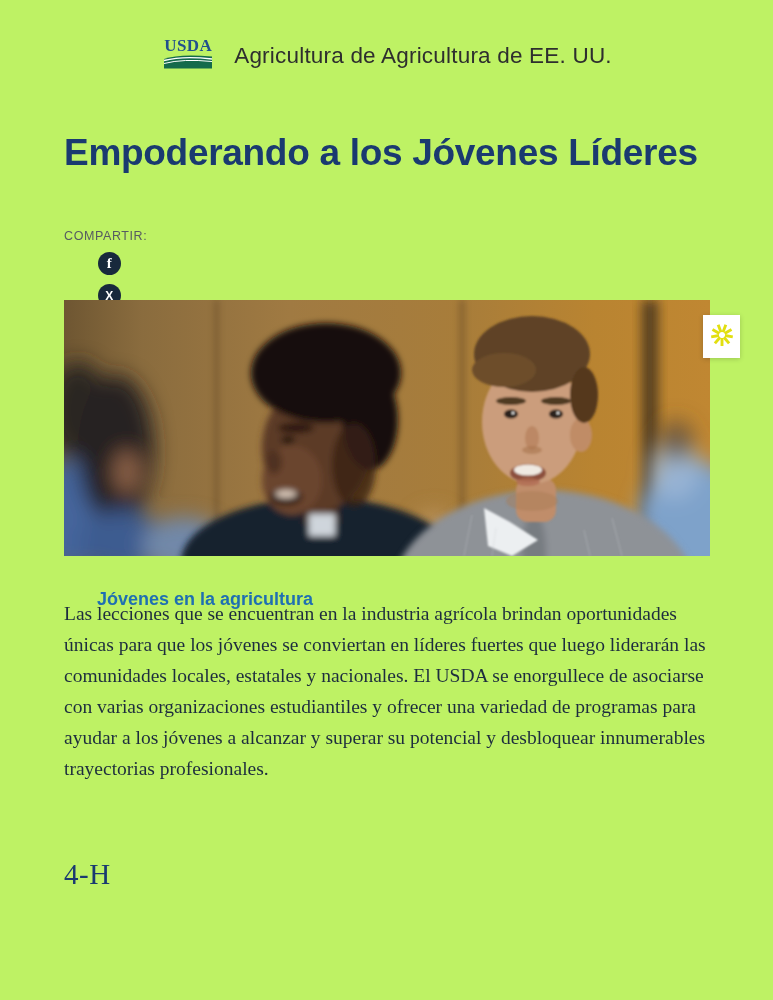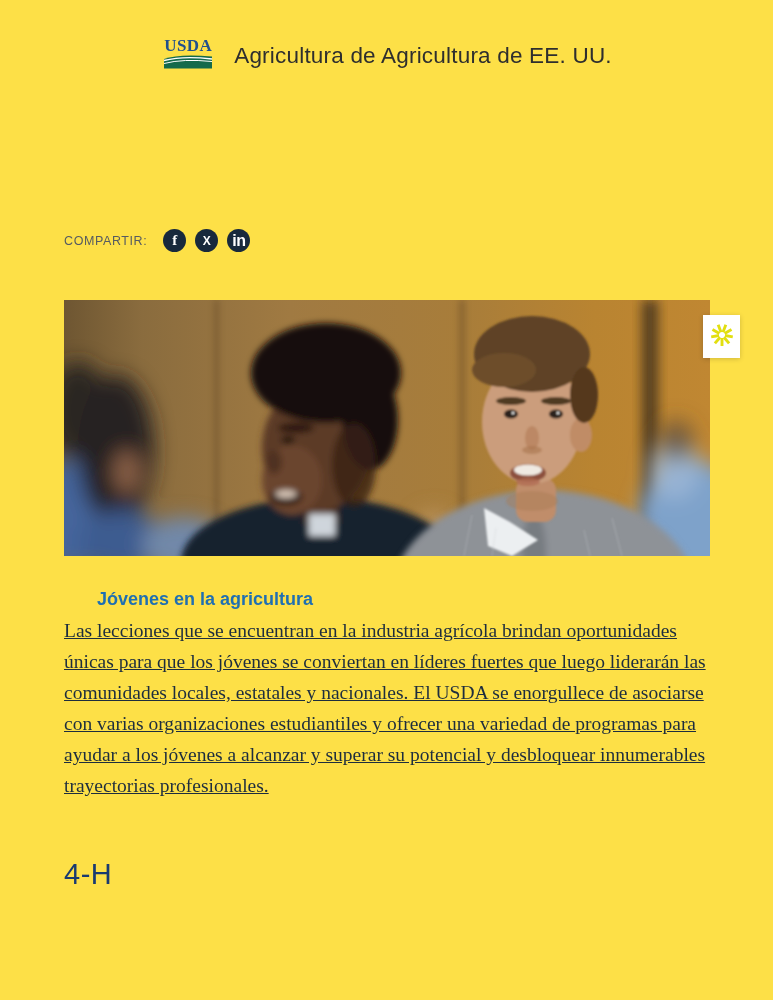--- a/index.html
+++ b/index.html
@@ -1,17 +1,17 @@
 <!DOCTYPE html>
 <html lang="es"><head>
 <meta charset="utf-8">
 <style>
   html,body{margin:0;padding:0;background:#ffffff;}
   .canvas{
-    position:relative;width:773px;height:1000px;background:#fde047;
+    position:relative;width:773px;height:1000px;background:#bef264;
     overflow:hidden;font-family:"Liberation Sans",sans-serif;
   }
 
   
   .site-header{
     position:absolute;top:38px;left:0;right:0;
     display:flex;justify-content:center;align-items:center;gap:19px;
   }
   .usda-logo{display:flex;flex-direction:column;align-items:center;width:54px;text-decoration:none;cursor:pointer;}
   .usda-logo-text{
@@ -20,21 +20,21 @@
   }
   .agency-name{font-size:22.5px;color:#2e2e2e;letter-spacing:.2px;}
 
   
   .page-title{
     position:absolute;left:64px;top:134px;margin:0;
     font-size:37px;font-weight:700;letter-spacing:-.3px;color:#1a3a70;line-height:1.05;
   }
 
   
-  .share-bar{position:absolute;left:64px;top:229px;display:flex;align-items:center;gap:9px;}
+  .share-bar{position:absolute;left:64px;top:229px;display:flex;align-items:center;gap:9px;flex-direction:column;}
   .share-label{font-size:12.5px;color:#565b61;letter-spacing:.6px;margin-right:7px;}
   .share-btn{
     width:23px;height:23px;border-radius:50%;background:#18293c;color:#fff;
     display:flex;align-items:center;justify-content:center;
     border:none;padding:0;cursor:pointer;font-weight:700;font-family:"Liberation Sans",sans-serif;
   }
   .share-btn.fb{font-family:"Liberation Serif",serif;font-size:15px;}
   .share-btn.xx{font-size:12px;}
   .share-btn.li{font-size:16px;letter-spacing:-.5px;}
 
@@ -47,29 +47,29 @@
     position:absolute;left:703px;top:315px;width:37px;height:43px;background:#ffffff;
     display:flex;align-items:center;justify-content:center;border:none;padding:0;cursor:pointer;
     box-shadow:0 1px 5px rgba(0,0,0,.18);z-index:6;
   }
 
   
   .image-caption{position:absolute;left:97px;top:589px;font-size:18px;font-weight:700;color:#1f6fb2;}
 
   
   .article-body{
-    position:absolute;left:64px;top:615px;width:650px;margin:0;
+    position:absolute;left:64px;top:598px;width:650px;margin:0;
     font-family:"Liberation Serif","DejaVu Serif",serif;
-    font-size:19.5px;line-height:31px;color:#1d2d3e;text-decoration:underline;
+    font-size:19.5px;line-height:31px;color:#1d2d3e;
   }
 
   
   .subheading{
     position:absolute;left:64px;top:858px;margin:0;
-    font-family:Liberation Sans, sans-serif;
+    font-family:Liberation Serif, serif;
     font-size:29px;font-weight:400;color:#1a3a70;letter-spacing:.5px;
   }
 </style>
 </head>
 <body>
 
 <div class="canvas">
 
   <header class="site-header">
     <a class="usda-logo">
@@ -78,20 +78,21 @@
         <svg width="50" height="16" viewBox="0 0 50 16">
           <path d="M1 6 Q16 0.5 49 3.5 L49 15.5 L1 15.5 Z" fill="#156a4b"></path>
           <path d="M1 7.5 Q20 2.5 49 6" stroke="#ffffff" stroke-width="1.3" fill="none"></path>
           <path d="M1 10.5 Q20 5.5 49 8.5" stroke="#ffffff" stroke-width="1" fill="none"></path>
         </svg>
       </span>
     </a>
     <span class="agency-name">Agricultura de Agricultura de EE. UU.</span>
   </header>
 
+  <h1 class="page-title">Empoderando a los Jóvenes Líderes</h1>
 
   <div class="share-bar">
     <span class="share-label">COMPARTIR:</span>
     <button class="share-btn fb">
       <span>f</span>
     </button>
     <button class="share-btn xx">
       <span>X</span>
     </button>
     <button class="share-btn li">

